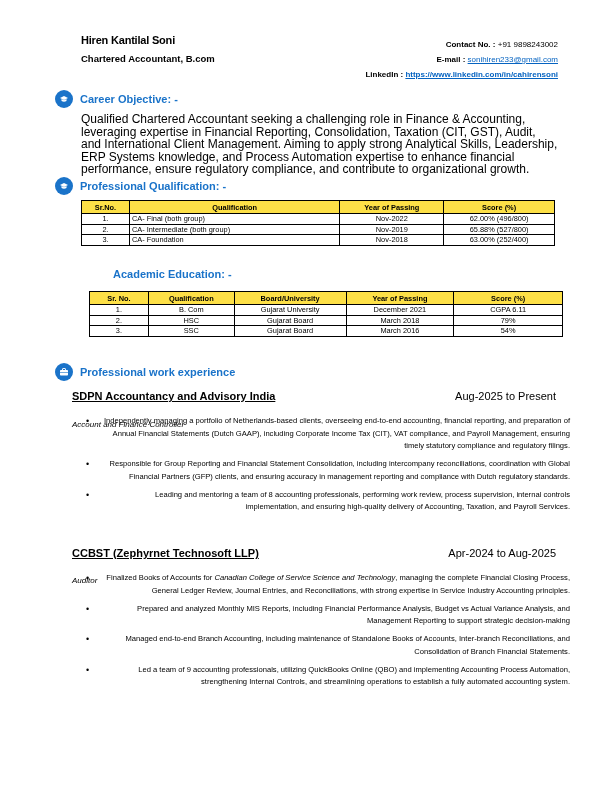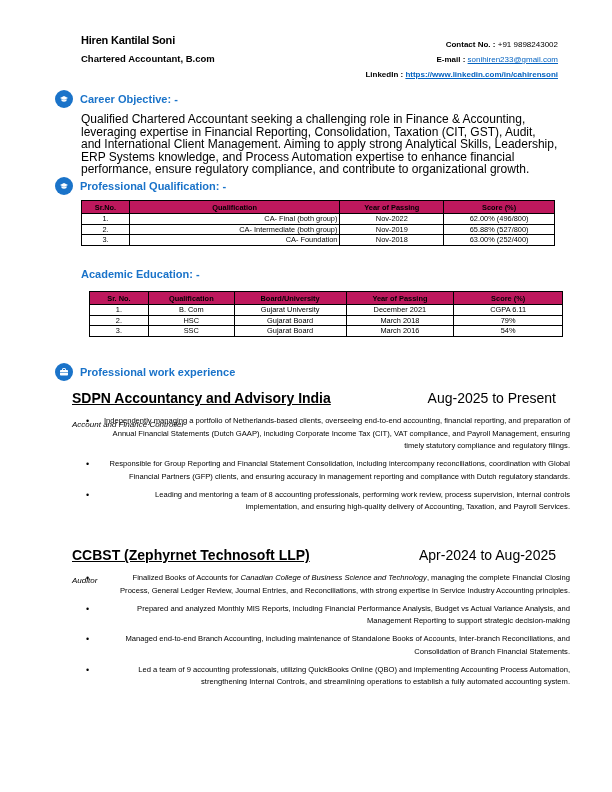--- a/index.html
+++ b/index.html
@@ -12,30 +12,30 @@
 
     .contact { position: absolute; right: 54px; top: 37px; text-align: right; font-size: 8px; line-height: 15px; }
     .contact .lbl { font-weight: bold; }
     .contact a { color: #0563c1; text-decoration: underline; }
     .contact .lnk-bold { font-weight: bold; }
 
     .sec-head { position: absolute; display: flex; align-items: center; }
     .sec-icon { width: 18px; height: 18px; border-radius: 50%; background: #1a73c9; display: flex; align-items: center; justify-content: center; margin-right: 7px; }
     .sec-icon svg { width: 10px; height: 10px; }
     .sec-title { color: #1a73c9; font-weight: bold; font-size: 11px; }
-    .sub-title { position: absolute; color: #1a73c9; font-weight: bold; font-size: 11px; }
+    .sub-title { position: absolute; color: #1a73c9; font-weight: bold; font-size: 11px; margin-left: 32px; }
 
     .objective { position: absolute; left: 81px; top: 113px; width: 478px; font-size: 12px; line-height: 12.6px; }
 
     table { border-collapse: collapse; position: absolute; font-size: 7.4px; }
     th, td { border: 1px solid #000; text-align: center; height: 10.5px; line-height: 9px; padding: 0 2px; }
-    th { background: #be185d; font-weight: bold; height: 13px; }
-    td.left { text-align: right; padding-left: 16px; }
+    th { background: #fde047; font-weight: bold; height: 13px; }
+    td.left { text-align: left; padding-left: 2px; }
 
-    .job-head { position: absolute; left: 72px; width: 484px; font-size: 14px; font-weight: bold; display: flex; justify-content: space-between; }
+    .job-head { position: absolute; left: 72px; width: 484px; font-size: 11px; font-weight: bold; display: flex; justify-content: space-between; }
     .job-head .co { text-decoration: underline; }
     .job-head .dates { font-weight: normal; margin-left: 21px; }
     .job-role { position: absolute; left: 72px; font-size: 8px; font-style: italic; margin-top: 16px; }
 
     .bullets { position: absolute; left: 84px; width: 486px; list-style: none; text-align: right; }
     .bullets li { position: relative; padding-left: 18px; font-size: 7.6px; line-height: 12.5px; margin-bottom: 5.5px; }
     .bullets li::before { content: "•"; position: absolute; left: 2px; top: 0; font-size: 9px; }
     .bullets li em { font-style: italic; }
   </style>
 </head>
@@ -177,19 +177,19 @@
     <li>Responsible for Group Reporting and Financial Statement Consolidation, including intercompany reconciliations, coordination with Global Financial Partners (GFP) clients, and ensuring accuracy in management reporting and compliance with Dutch regulatory standards.</li>
     <li>Leading and mentoring a team of 8 accounting professionals, performing work review, process supervision, internal controls implementation, and ensuring high-quality delivery of Accounting, Taxation, and Payroll Services.</li>
   </ul>
 
   <div class="job-head" style="top:547px;">
     <span class="co">CCBST (Zephyrnet Technosoft LLP)</span>
     <span class="dates">Apr-2024 to Aug-2025</span>
   </div>
   <div class="job-role" style="top:560px;">Auditor</div>
   <ul class="bullets" style="top:572px;">
-    <li><span>Finalized Books of Accounts for </span><em>Canadian College of Business Science and Technology</em><span>, managing the complete Financial Closing Process, General Ledger Review, Journal Entries, and Reconciliations, with strong expertise in Service Industry Accounting principles.</span></li>
+    <li><span>Finalized Books of Accounts for </span><em>Canadian College of Service Science and Technology</em><span>, managing the complete Financial Closing Process, General Ledger Review, Journal Entries, and Reconciliations, with strong expertise in Service Industry Accounting principles.</span></li>
     <li>Prepared and analyzed Monthly MIS Reports, including Financial Performance Analysis, Budget vs Actual Variance Analysis, and Management Reporting to support strategic decision-making</li>
     <li>Managed end-to-end Branch Accounting, including maintenance of Standalone Books of Accounts, Inter-branch Reconciliations, and Consolidation of Branch Financial Statements.</li>
     <li>Led a team of 9 accounting professionals, utilizing QuickBooks Online (QBO) and implementing Accounting Process Automation, strengthening Internal Controls, and streamlining operations to establish a fully automated accounting system.</li>
   </ul>
 
 </div>
 
 </body></html>

